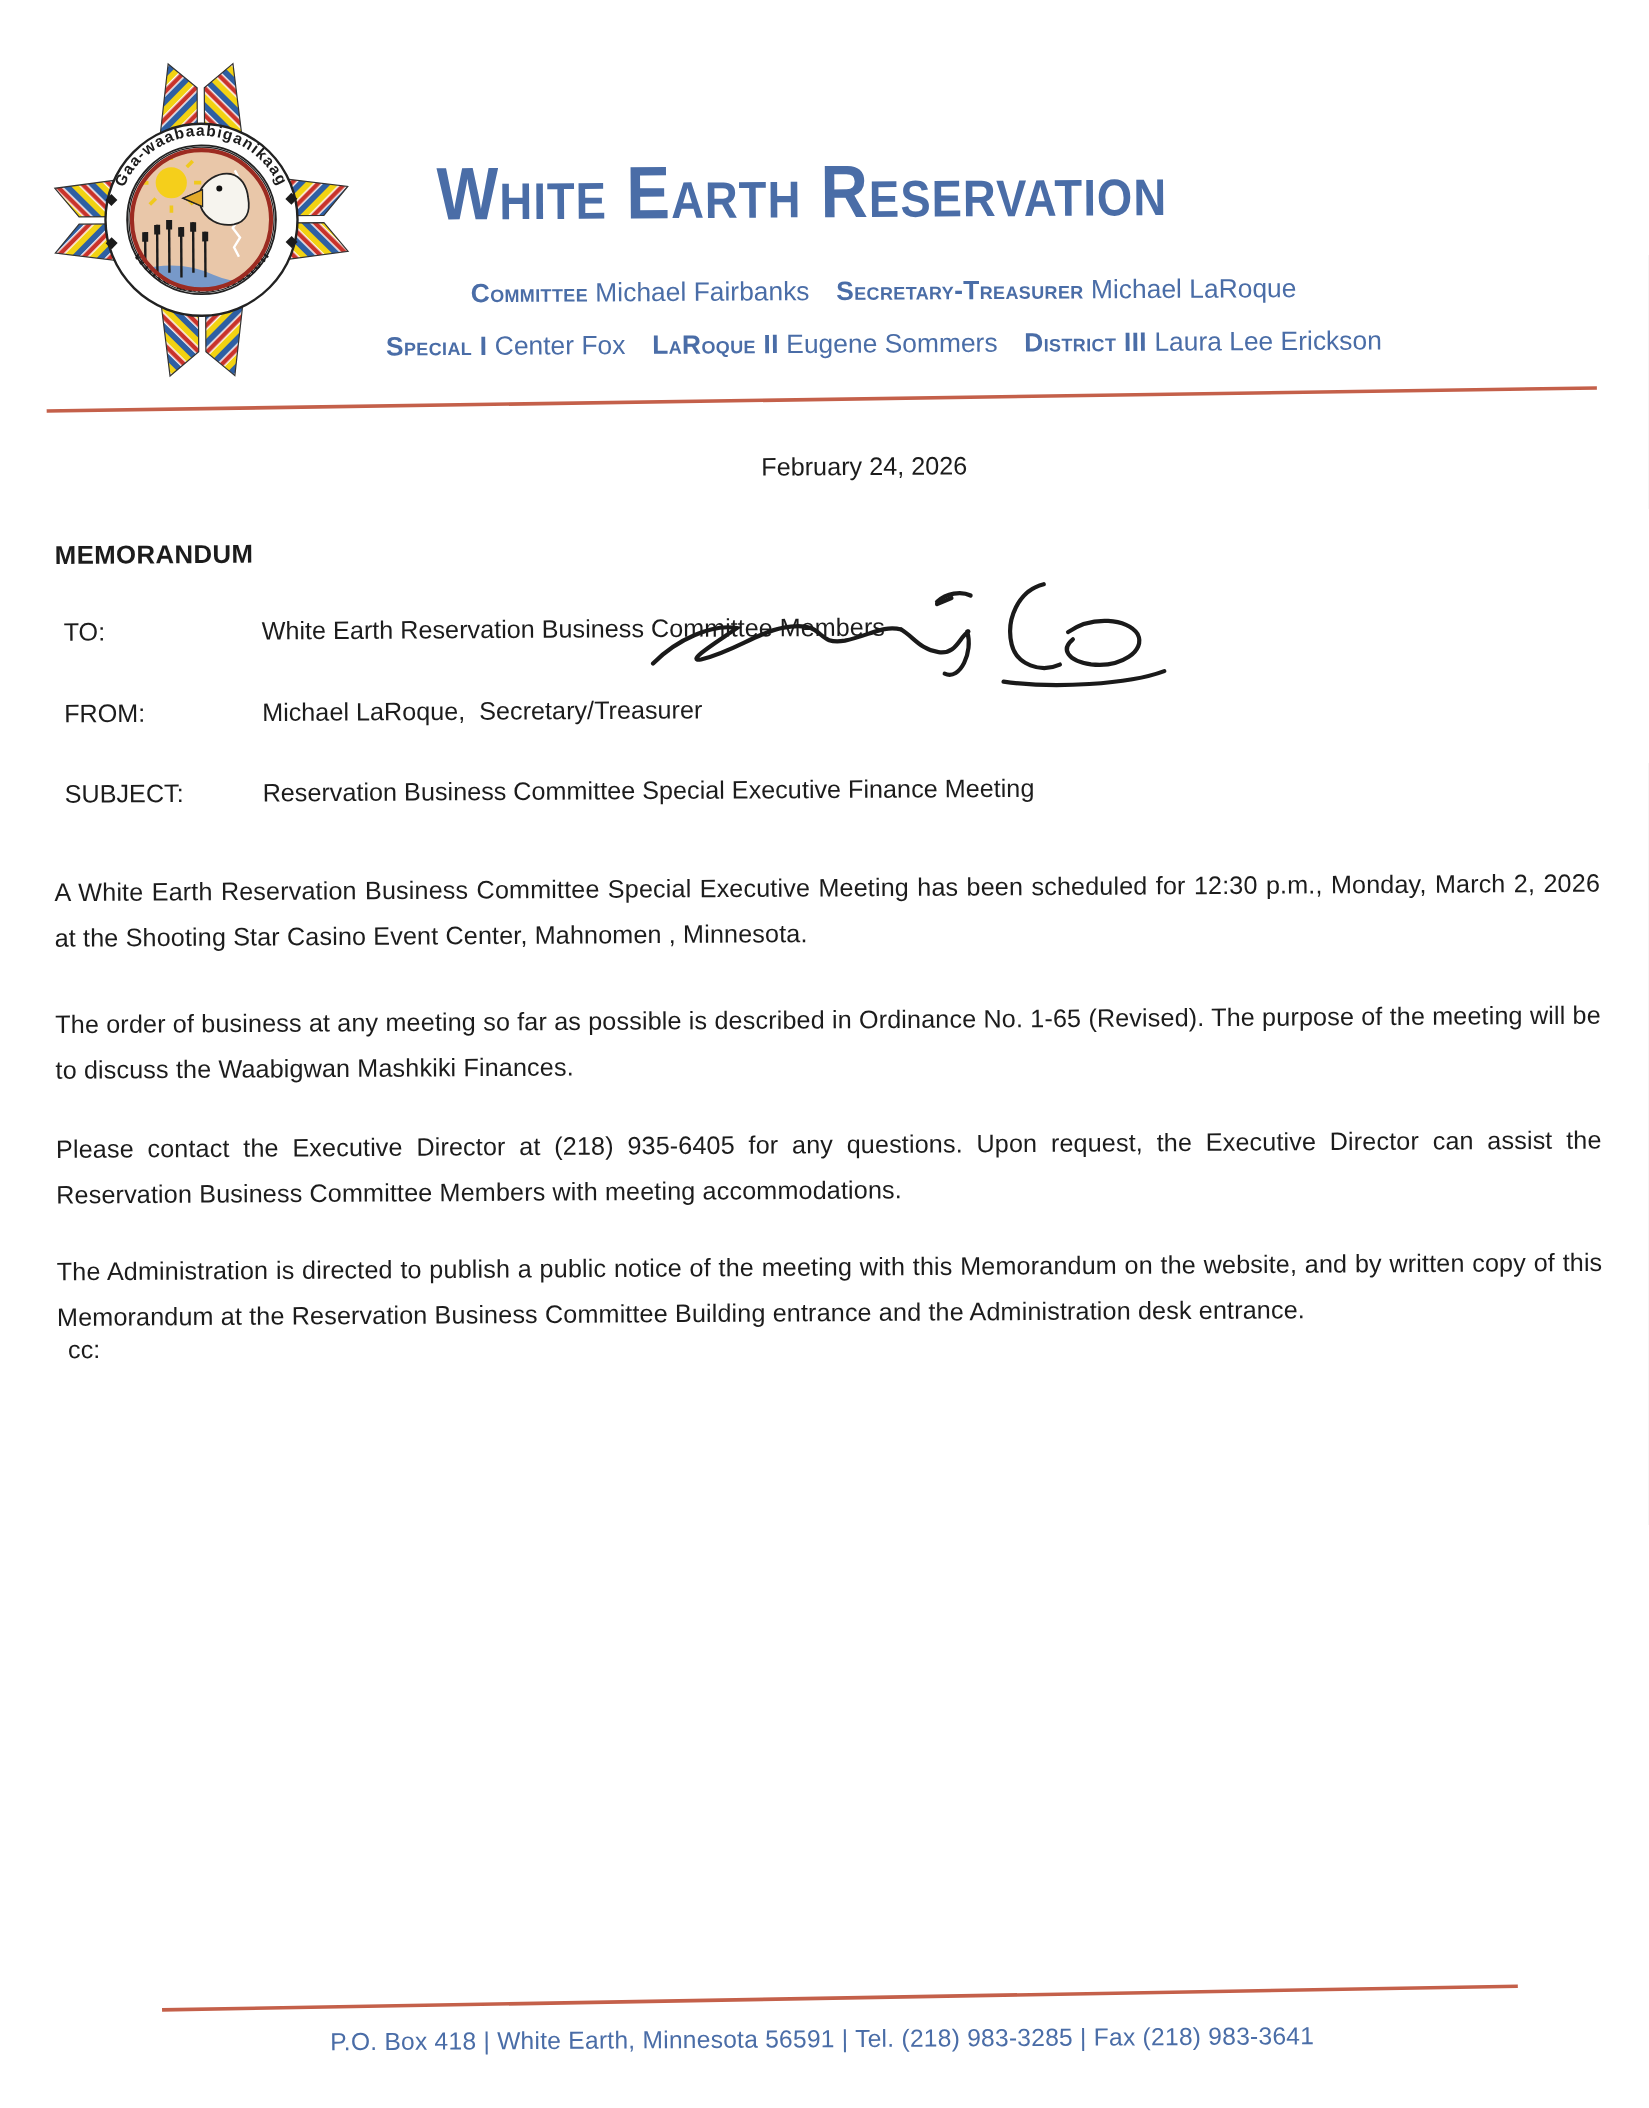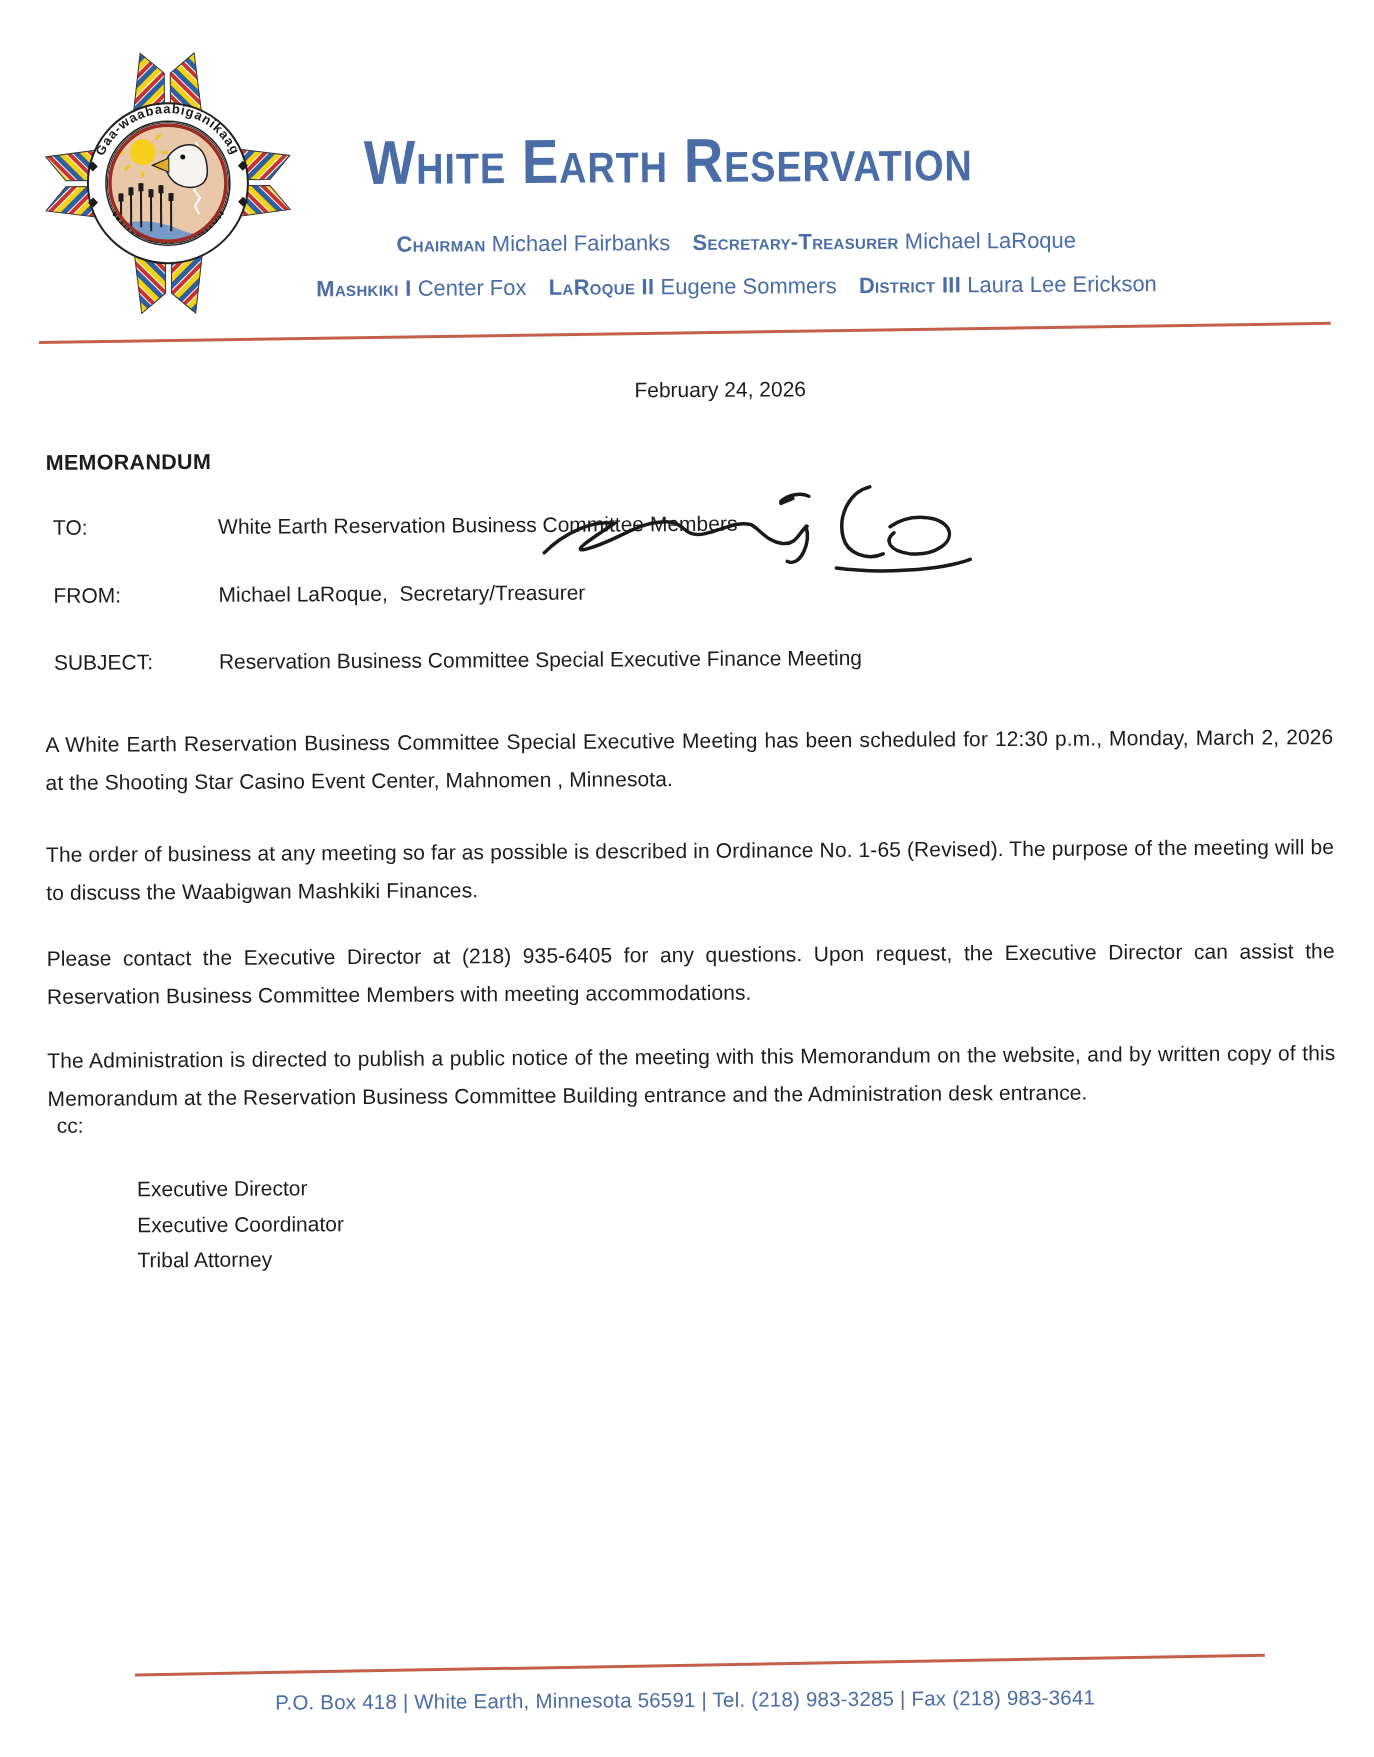--- a/index.html
+++ b/index.html
@@ -189,29 +189,29 @@
       </g>
       <circle cx="125" cy="136" r="58" fill="none" stroke="#9c2b21" stroke-width="3.5"></circle>
       <circle cx="125" cy="136" r="60.5" fill="none" stroke="#222" stroke-width="1"></circle>
     </svg>
 
     <div class="abs title-wrap">
       <span class="title">White Earth Reservation</span>
     </div>
 
     <div class="abs hline">
-      <span class="hlbl">Chairman</span>
+      <span class="hlbl">Committee</span>
       <span class="hname">Michael Fairbanks</span>
       <span class="hgap"></span>
       <span class="hlbl">Secretary-Treasurer</span>
       <span class="hname">Michael LaRoque</span>
     </div>
 
     <div class="abs hline hline2">
-      <span class="hlbl">Mashkiki I</span>
+      <span class="hlbl">Special I</span>
       <span class="hname">Center Fox</span>
       <span class="hgap"></span>
       <span class="hlbl">LaRoque II</span>
       <span class="hname">Eugene Sommers</span>
       <span class="hgap"></span>
       <span class="hlbl">District III</span>
       <span class="hname">Laura Lee Erickson</span>
     </div>
 
     <div class="abs divider"></div>
@@ -240,23 +240,18 @@
 
     <div class="abs memo-label row-subject">SUBJECT:</div>
     <div class="abs memo-value row-subject">Reservation Business Committee Special Executive Finance Meeting</div>
 
     <div class="abs para p1">A White Earth Reservation Business Committee Special Executive Meeting has been scheduled for 12:30 p.m., Monday, March 2, 2026 at the Shooting Star Casino Event Center, Mahnomen , Minnesota.</div>
     <div class="abs para p2">The order of business at any meeting so far as possible is described in Ordinance No. 1-65 (Revised). The purpose of the meeting will be to discuss the Waabigwan Mashkiki Finances.</div>
     <div class="abs para p3">Please contact the Executive Director at (218) 935-6405 for any questions. Upon request, the Executive Director can assist the Reservation Business Committee Members with meeting accommodations.</div>
     <div class="abs para p4">The Administration is directed to publish a public notice of the meeting with this Memorandum on the website, and by written copy of this Memorandum at the Reservation Business Committee Building entrance and the Administration desk entrance.</div>
 
     <div class="abs cc-label">cc:</div>
-    <div class="abs cc-items">
-      <div>Executive Director</div>
-      <div>Executive Coordinator</div>
-      <div>Tribal Attorney</div>
-    </div>
 
     <div class="abs footer-divider"></div>
     <div class="abs footer-text">P.O. Box 418 | White Earth, Minnesota 56591 | Tel. (218) 983-3285 | Fax (218) 983-3641</div>
 
   </div>
 </div>
 
 </body></html>

